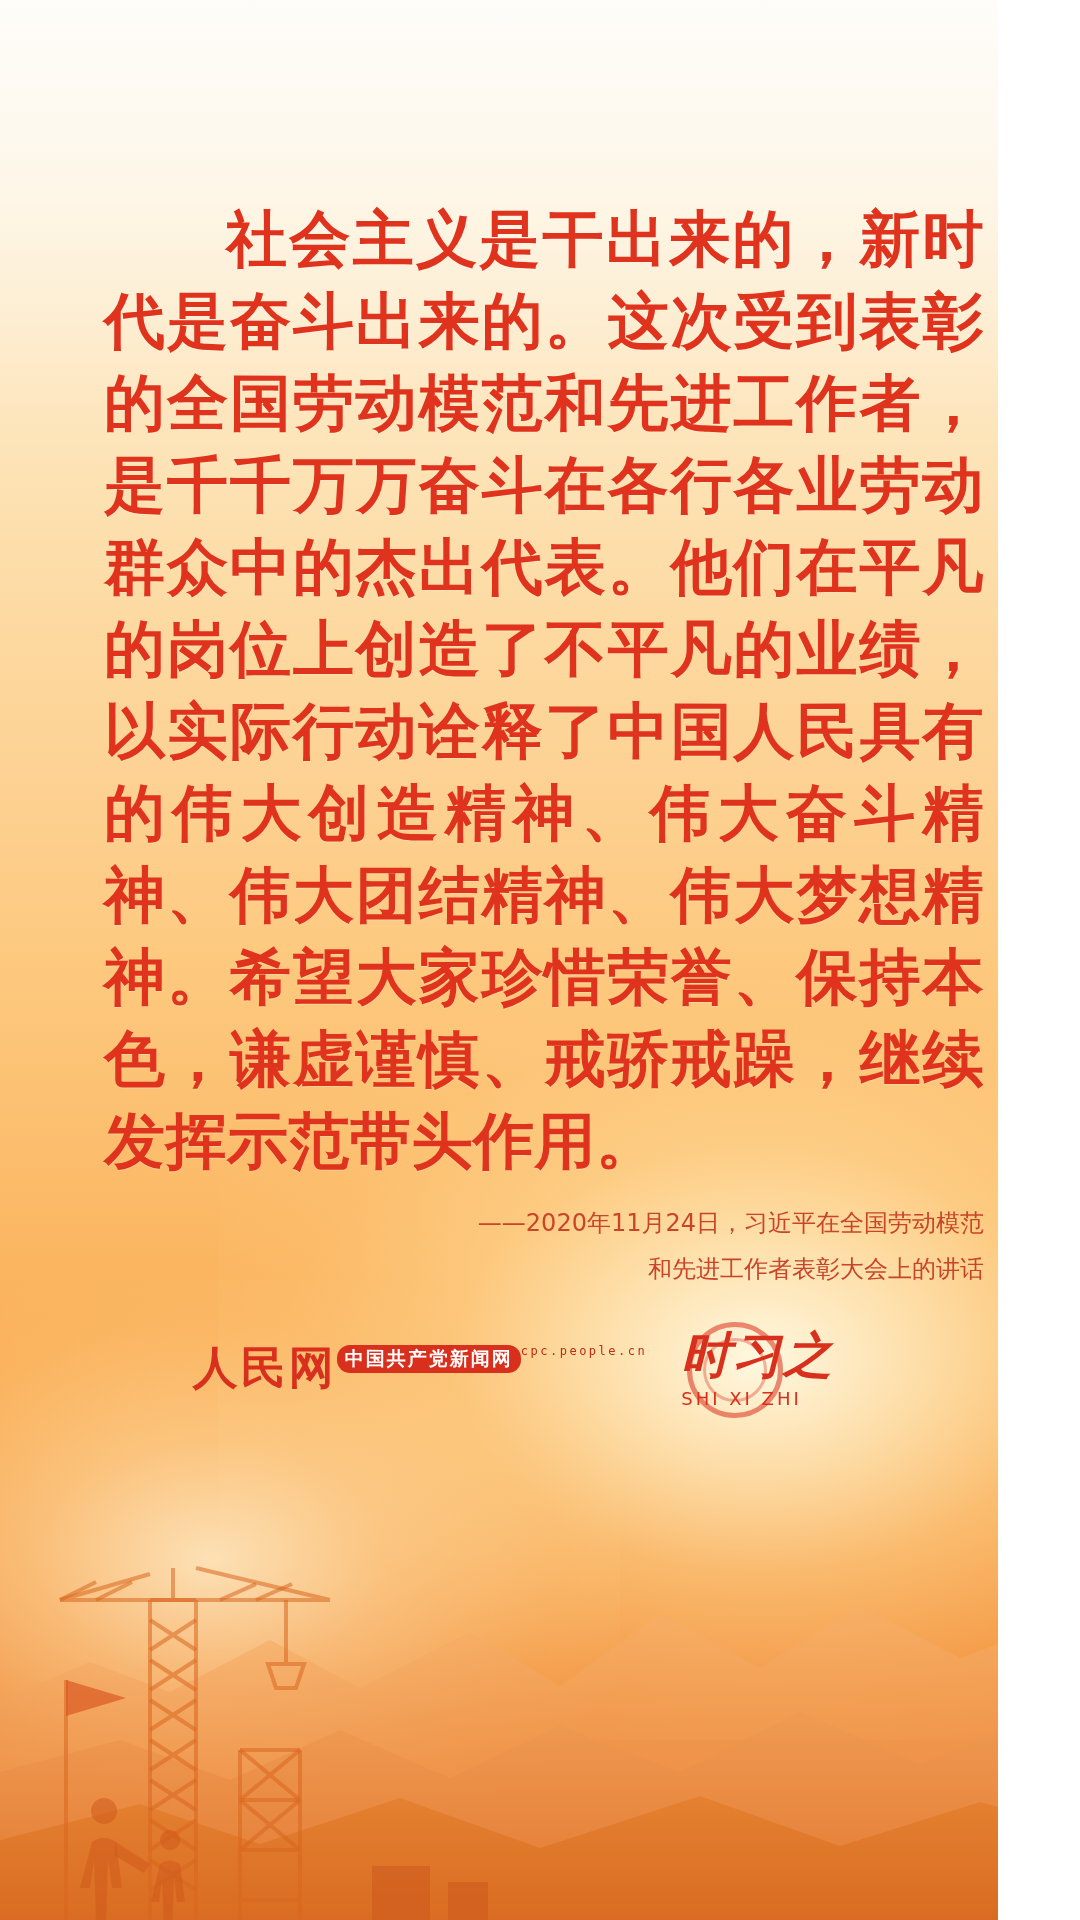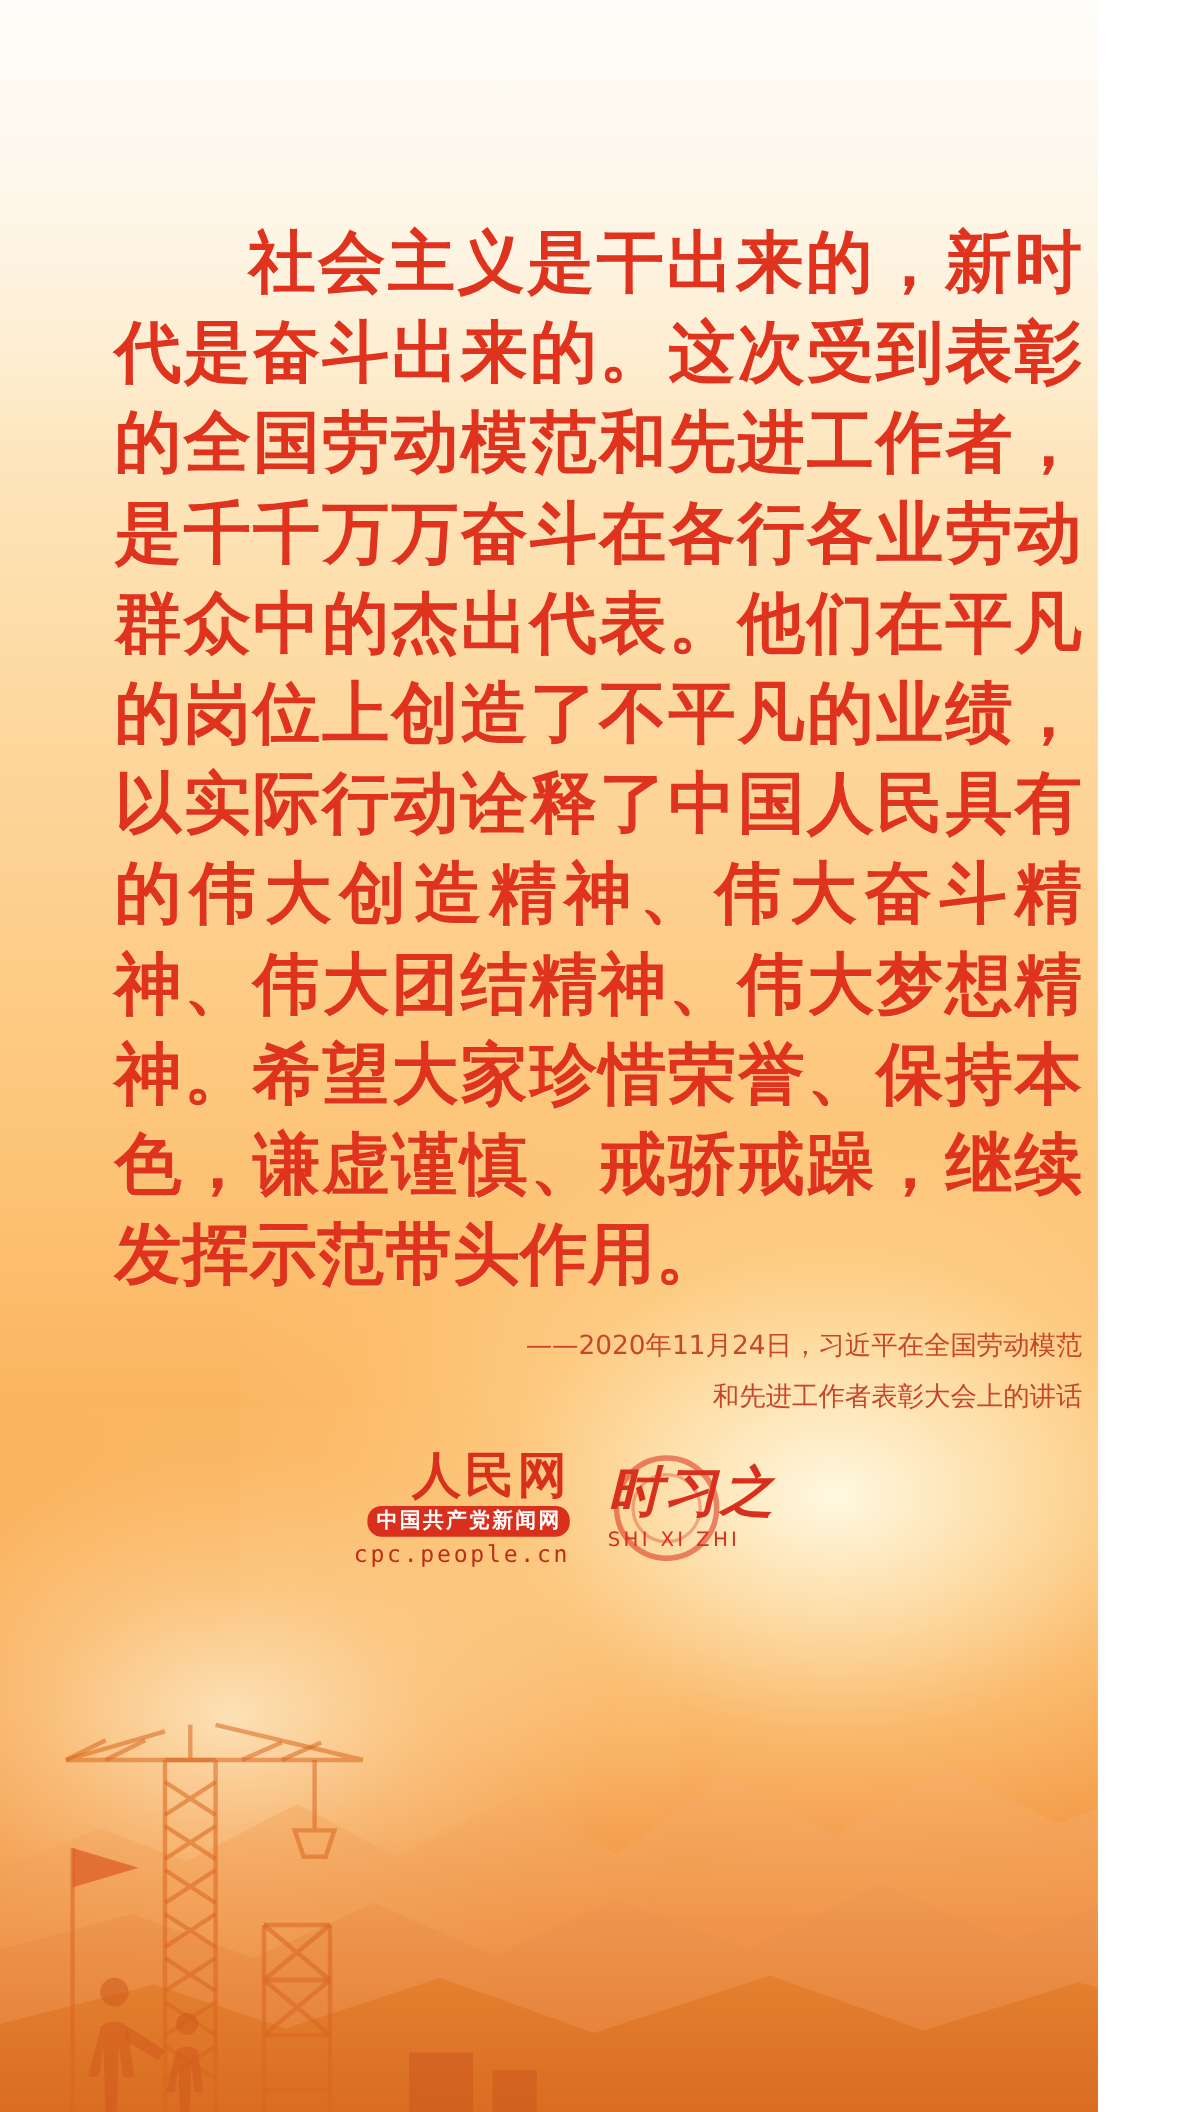--- a/index.html
+++ b/index.html
@@ -132,22 +132,21 @@
     top: 1318px;
     width: 1080px;
     display: flex;
     align-items: center;
     justify-content: center;
     gap: 34px;
   }
 
   .people-logo {
     display: flex;
-    flex-direction: column;
-    align-items: flex-end;
+    align-items: flex-start;
     line-height: 1;
   }
   .people-logo .cn-mark {
     font-family: "DejaVu Serif", "Liberation Serif", serif;
     font-size: 45px;
     font-weight: 700;
     color: #d8301c;
     letter-spacing: 3px;
     margin-bottom: 6px;
   }
@@ -157,21 +156,21 @@
     font-family: "DejaVu Sans", "Liberation Sans", sans-serif;
     font-size: 19px;
     font-weight: 600;
     letter-spacing: 2px;
     padding: 4px 8px 5px 8px;
     margin-bottom: 6px;
     border-radius: 13px;
   }
   .people-logo .cn-url {
     font-family: "DejaVu Sans Mono", "Liberation Mono", monospace;
-    font-size: 21px;
+    font-size: 12px;
     color: #c02a18;
     letter-spacing: 2.5px;
   }
 
   .shixizhi {
     position: relative;
     width: 206px;
     height: 104px;
     display: flex;
     flex-direction: column;

